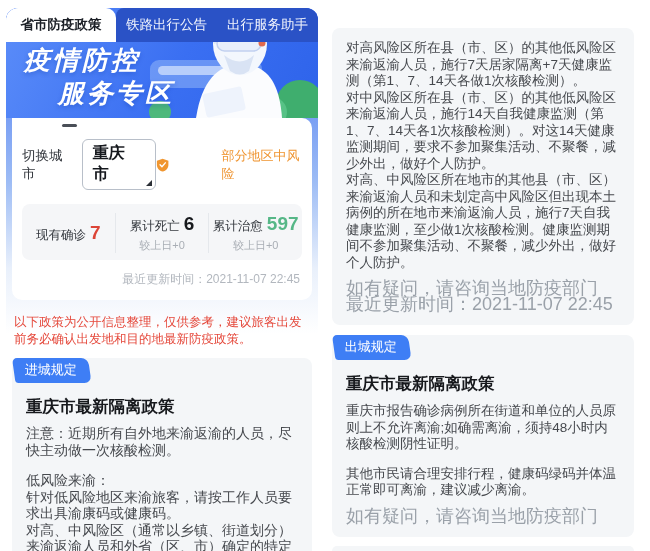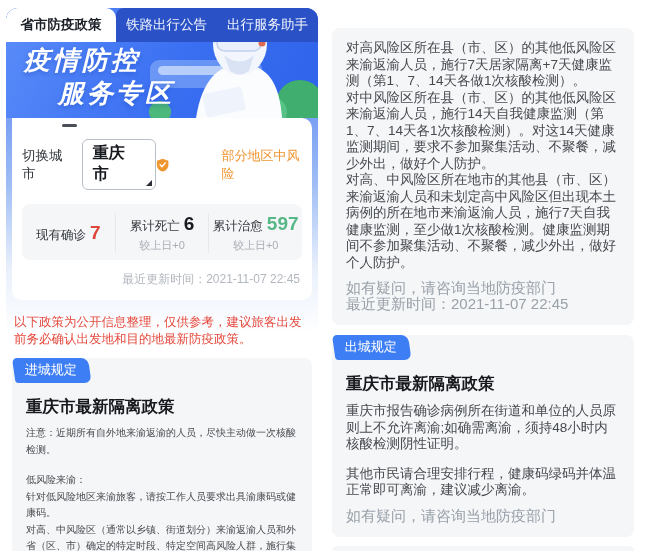--- a/index.html
+++ b/index.html
@@ -53,31 +53,31 @@
   .updated-l { text-align:right; font-size:12px; color:#b2b7be; margin-top:11px; padding-right:2px; }
 
   .disclaimer { margin:14px 8px 0; font-size:12.5px; line-height:17px; color:#e5493c; }
 
   .section-card { margin:10px 6px 0; background:#f4f6f8; border-radius:8px; padding:0 14px 14px; }
   .tag { display:inline-block; margin-left:-14px; background:#3e7ef5; color:#fff;
     font-size:13px; padding:3px 13px 4px 11px; transform:skewX(8deg);
     border-radius:5px 7px 7px 3px; transform-origin:top left; }
   .tag > span { display:inline-block; transform:skewX(-8deg); }
   .sec-title { font-size:16.5px; font-weight:700; color:#17191d; margin-top:13px; }
-  .sec-body { margin-top:7px; font-size:10px; line-height:16.5px; color:#46494e; white-space:pre-line; }
+  .sec-body { margin-top:7px; font-size:14px; line-height:16.5px; color:#46494e; white-space:pre-line; }
   .sec-body + .sec-body { margin-top:14px; }
 
   
   .panel-right { position:absolute; left:328px; top:0; width:314px; height:551px; }
   .rcard { margin:0 8px 0 4px; background:#f4f6f8; border-radius:8px; padding:12px 14px 13px; }
   .rcard.first { margin-top:28px; }
   .rcard.second { margin-top:10px; padding-top:0; }
   .rbody { font-size:13.5px; line-height:16.5px; color:#46494e; white-space:pre-line; }
   .rbody + .rbody { margin-top:13px; }
-  .rfoot { margin-top:9px; font-size:15px; line-height:16px; color:#9aa1a9; }
+  .rfoot { margin-top:9px; font-size:18px; line-height:16px; color:#9aa1a9; }
   .rsource { margin-top:10px; font-size:14px; color:#4d82d8; cursor:pointer; }
   .rsource .lnk { color:#3d7bef; }
   .next-hint { position:absolute; left:4px; right:8px; bottom:0; height:5px;
     background:#f4f6f8; border-radius:8px 8px 0 0; }
 </style>
 </head>
 <body>
 
 <div class="canvas">
 

